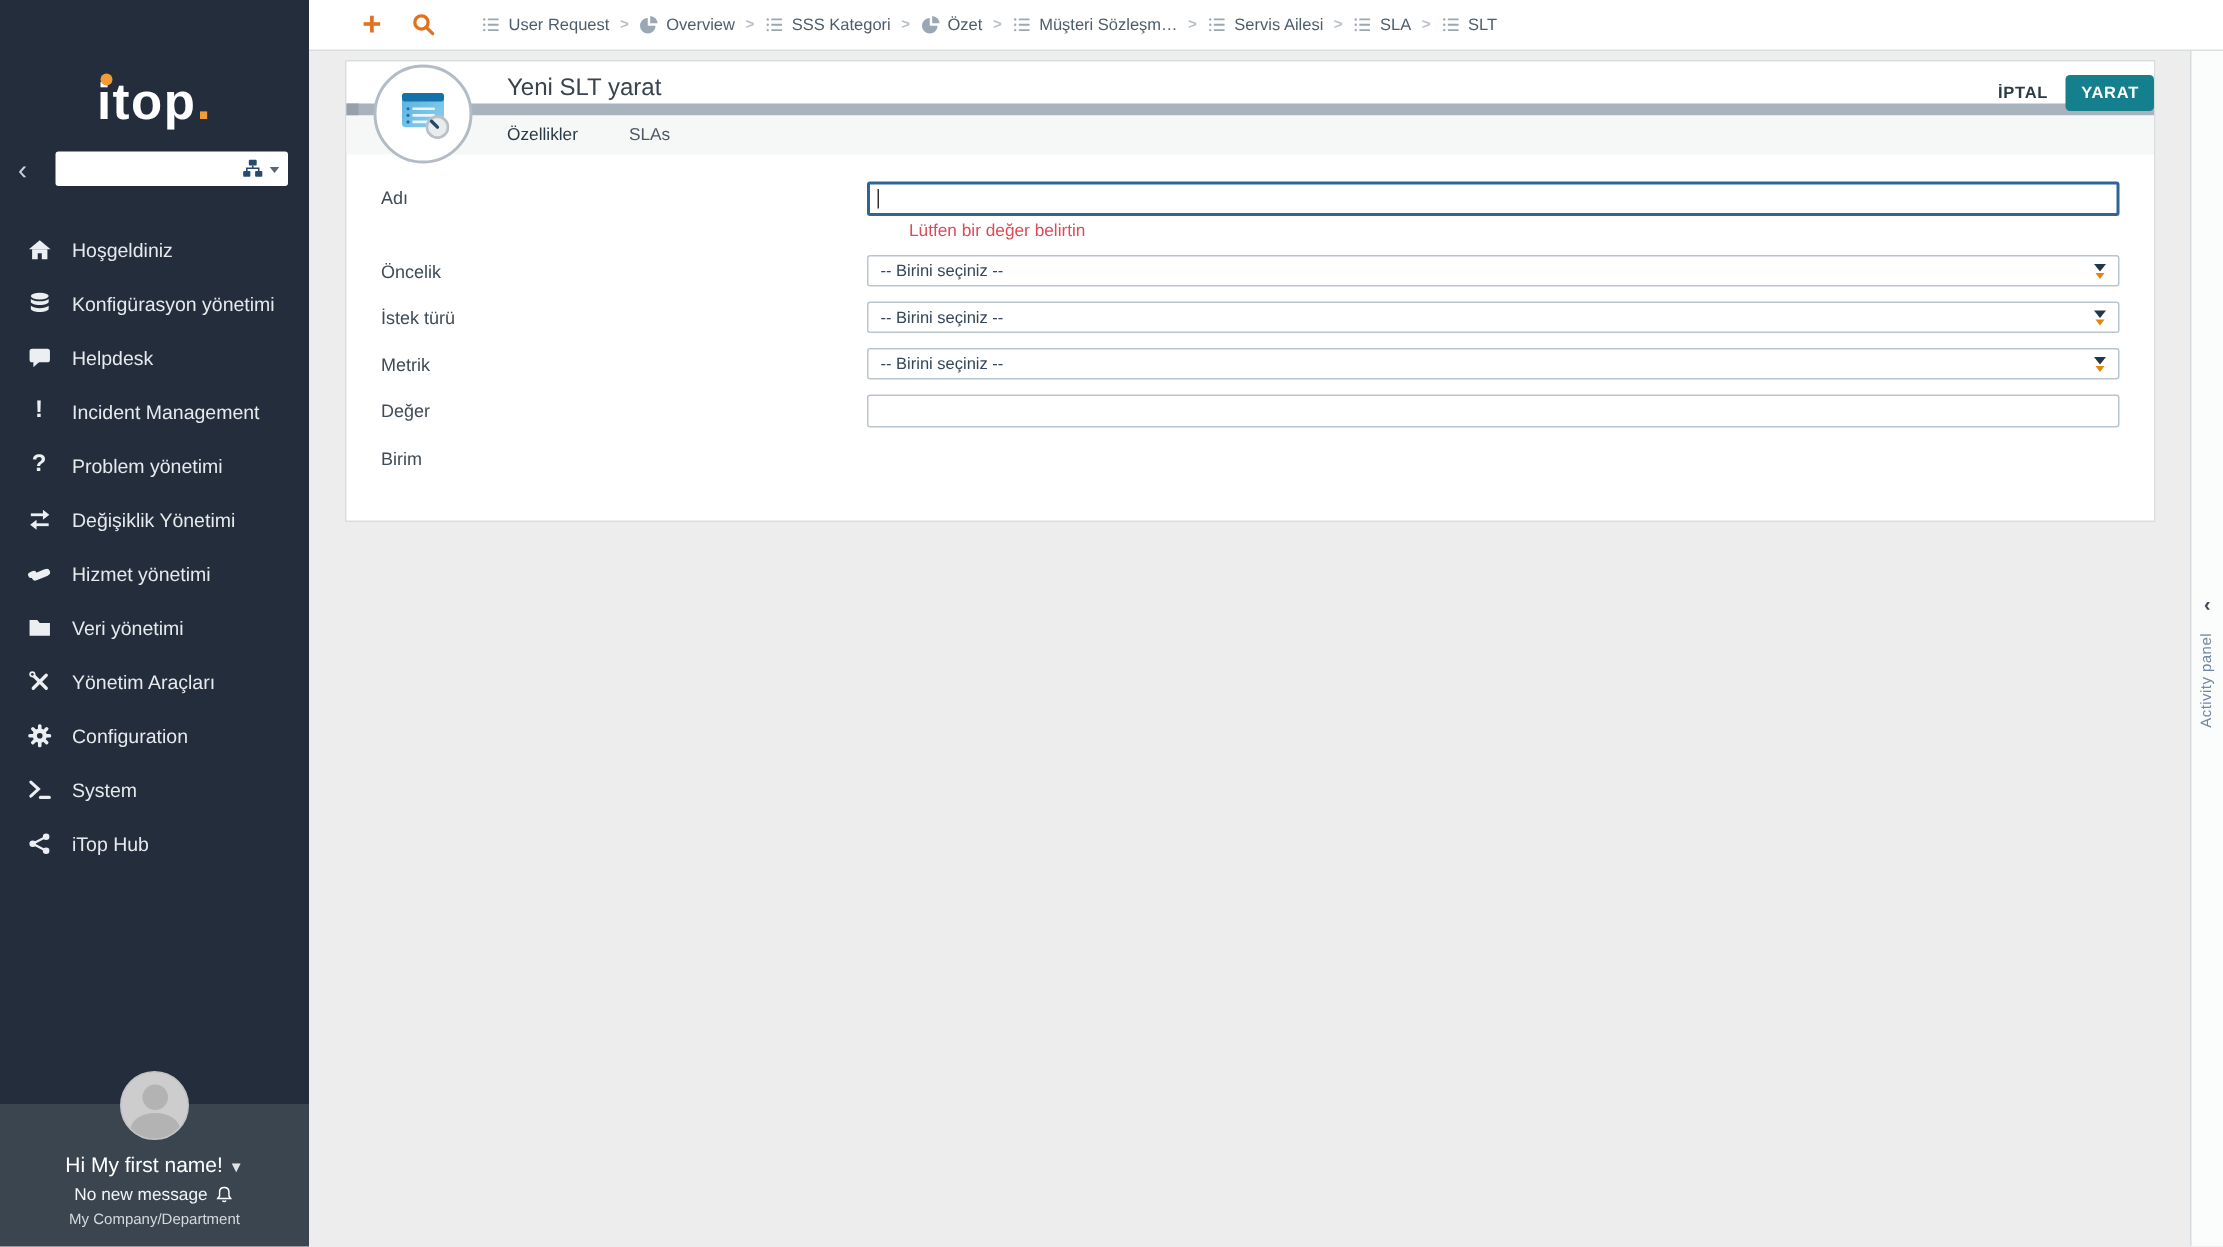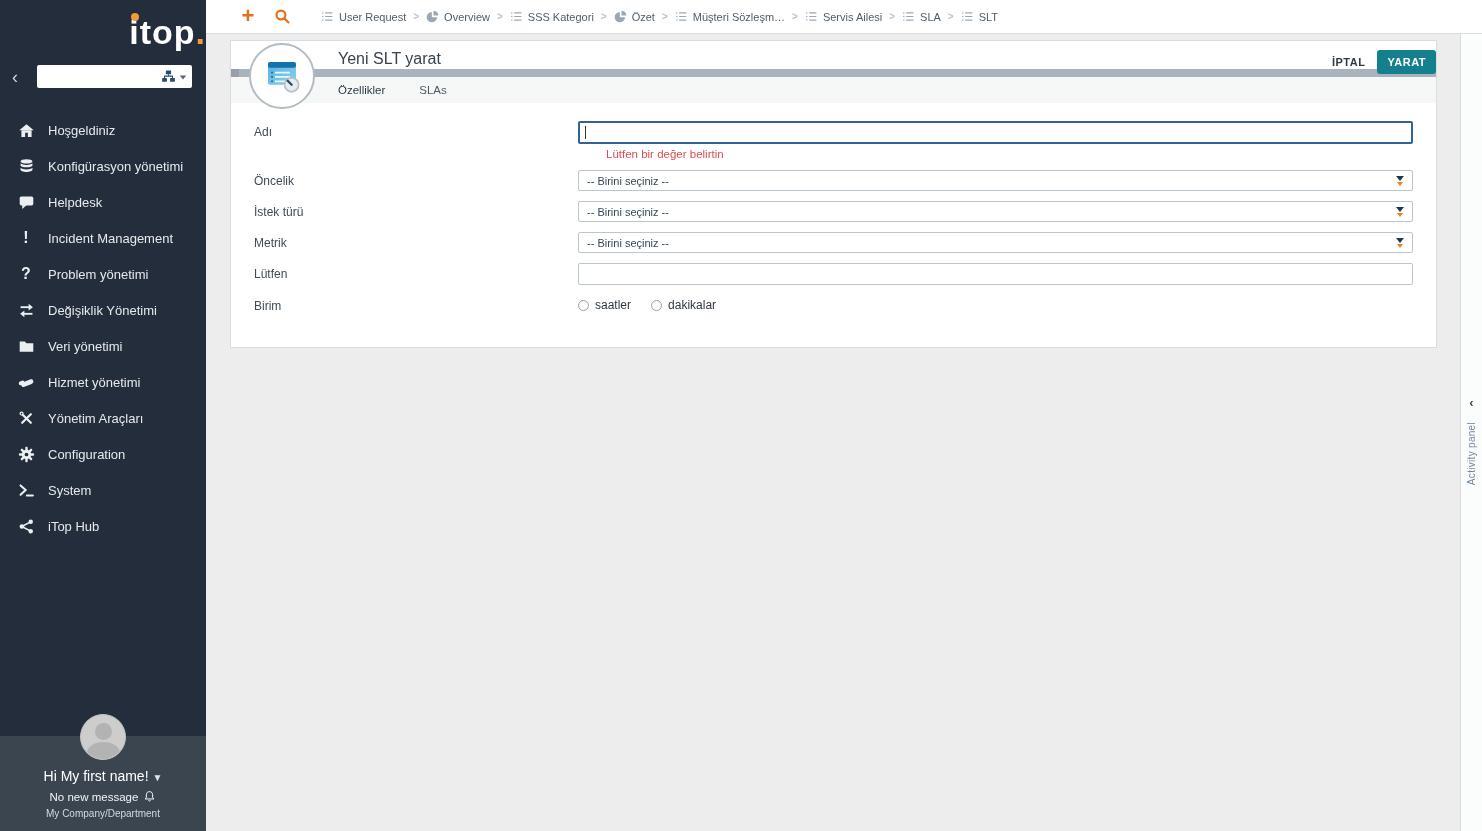--- a/index.html
+++ b/index.html
@@ -1,21 +1,21 @@
 <!DOCTYPE html>
 <html><head>
 <meta charset="utf-8">
 <style>
   * { margin:0; padding:0; box-sizing:border-box; }
   html,body { width:1482px; height:831px; overflow:hidden; font-family:"Liberation Sans", sans-serif; background:#ededee; }
   .app { display:flex; width:100%; height:100%; }
 
   
   .sidebar { width:206px; min-width:206px; background:#232d3c; color:#e7eaec; display:flex; flex-direction:column; position:relative; }
-  .logo-wrap { padding:9px 0 6px; text-align:right; position:relative; }
+  .logo-wrap { padding:9px 0 6px; text-align:center; position:relative;margin-top:36px; }
   .logo { position:relative; display:inline-block; font-size:34px; font-weight:bold; color:#fff; letter-spacing:1px; line-height:46px; }
   .logo .tittle { position:absolute; left:2px; top:4px; width:8px; height:8px; border-radius:50%; background:#f29c38; }
   .logo .logo-dot { color:#f29c38; }
   .search-row { display:flex; align-items:center; padding:4px 14px 10px 12px; }
   .collapse-chevron { width:20px; color:#cfd4d8; font-size:18px; line-height:20px; cursor:pointer; }
   .side-search { flex:1; position:relative; margin-left:5px; }
   .side-search input { width:100%; height:23px; border:none; border-radius:2px; background:#fff; padding:0 36px 0 7px; font-size:12px; color:#333; outline:none; }
   .side-search .search-adorn { position:absolute; right:5px; top:4px; display:flex; align-items:center; gap:3px; cursor:pointer; }
   .nav { margin-top:14px; flex:1; }
   .nav-item { display:flex; align-items:center; height:36px; padding-left:14px; cursor:pointer; }
@@ -158,36 +158,36 @@
               <polygon points="12.5,2.2 17.5,6.1 12.5,10"></polygon>
               <rect x="6.5" y="12.8" width="10.5" height="2.2"></rect>
               <polygon points="7.5,10 2.5,13.9 7.5,17.8"></polygon>
             </svg>
         </span>
         <span class="lbl">Değişiklik Yönetimi</span>
       </div>
       <div class="nav-item">
         <span class="nav-ic">
           <svg width="17" height="17" viewBox="0 0 20 20" fill="#eceff1">
-              <path d="M2 4 h6 l2 2.2 h8 v10 H2 z"></path>
-            </svg>
-        </span>
-        <span class="lbl">Veri yönetimi</span>
-      </div>
-      <div class="nav-item">
-        <span class="nav-ic">
-          <svg width="17" height="17" viewBox="0 0 20 20" fill="#eceff1">
               <g transform="rotate(-22 10 10)">
                 <rect x="3" y="8.2" width="14" height="5.6" rx="2.8"></rect>
                 <rect x="1" y="6" width="7" height="4.6" rx="2.3"></rect>
                 <circle cx="15.5" cy="11" r="2.6"></circle>
               </g>
             </svg>
         </span>
         <span class="lbl">Hizmet yönetimi</span>
+      </div>
+      <div class="nav-item">
+        <span class="nav-ic">
+          <svg width="17" height="17" viewBox="0 0 20 20" fill="#eceff1">
+              <path d="M2 4 h6 l2 2.2 h8 v10 H2 z"></path>
+            </svg>
+        </span>
+        <span class="lbl">Veri yönetimi</span>
       </div>
       <div class="nav-item">
         <span class="nav-ic">
           <svg width="17" height="17" viewBox="0 0 20 20" fill="#eceff1">
               <rect x="8.7" y="1.5" width="2.6" height="17" rx="1.3" transform="rotate(45 10 10)"></rect>
               <rect x="8.7" y="1.5" width="2.6" height="17" rx="1.3" transform="rotate(-45 10 10)"></rect>
               <circle cx="4.2" cy="4.2" r="2.4"></circle>
               <circle cx="4.2" cy="4.2" r="1" fill="#232d3c"></circle>
             </svg>
         </span>
@@ -448,36 +448,28 @@
                   <span>-- Birini seçiniz --</span>
                   <span class="sel-caret">
                       <span class="tri-dark"></span>
                       <span class="tri-orange"></span>
                     </span>
                 </div>
               </div>
             </div>
 
             <div class="frow">
-              <div class="flabel">Lütfen</div>
+              <div class="flabel">Değer</div>
               <div class="fctrl">
                 <input class="text-input" type="text" value="" style="">
               </div>
             </div>
 
             <div class="frow">
               <div class="flabel">Birim</div>
-              <div class="fctrl">
-                <div class="radio-row">
-                  <span class="radio"></span>
-                  <span class="radio-lbl">saatler</span>
-                  <span class="radio"></span>
-                  <span class="radio-lbl">dakikalar</span>
-                </div>
-              </div>
             </div>
 
           </div>
         </div>
       </div>
 
       <div class="activity-strip">
         <div class="ap-chevron">‹</div>
         <div class="ap-label">Activity panel</div>
       </div>

